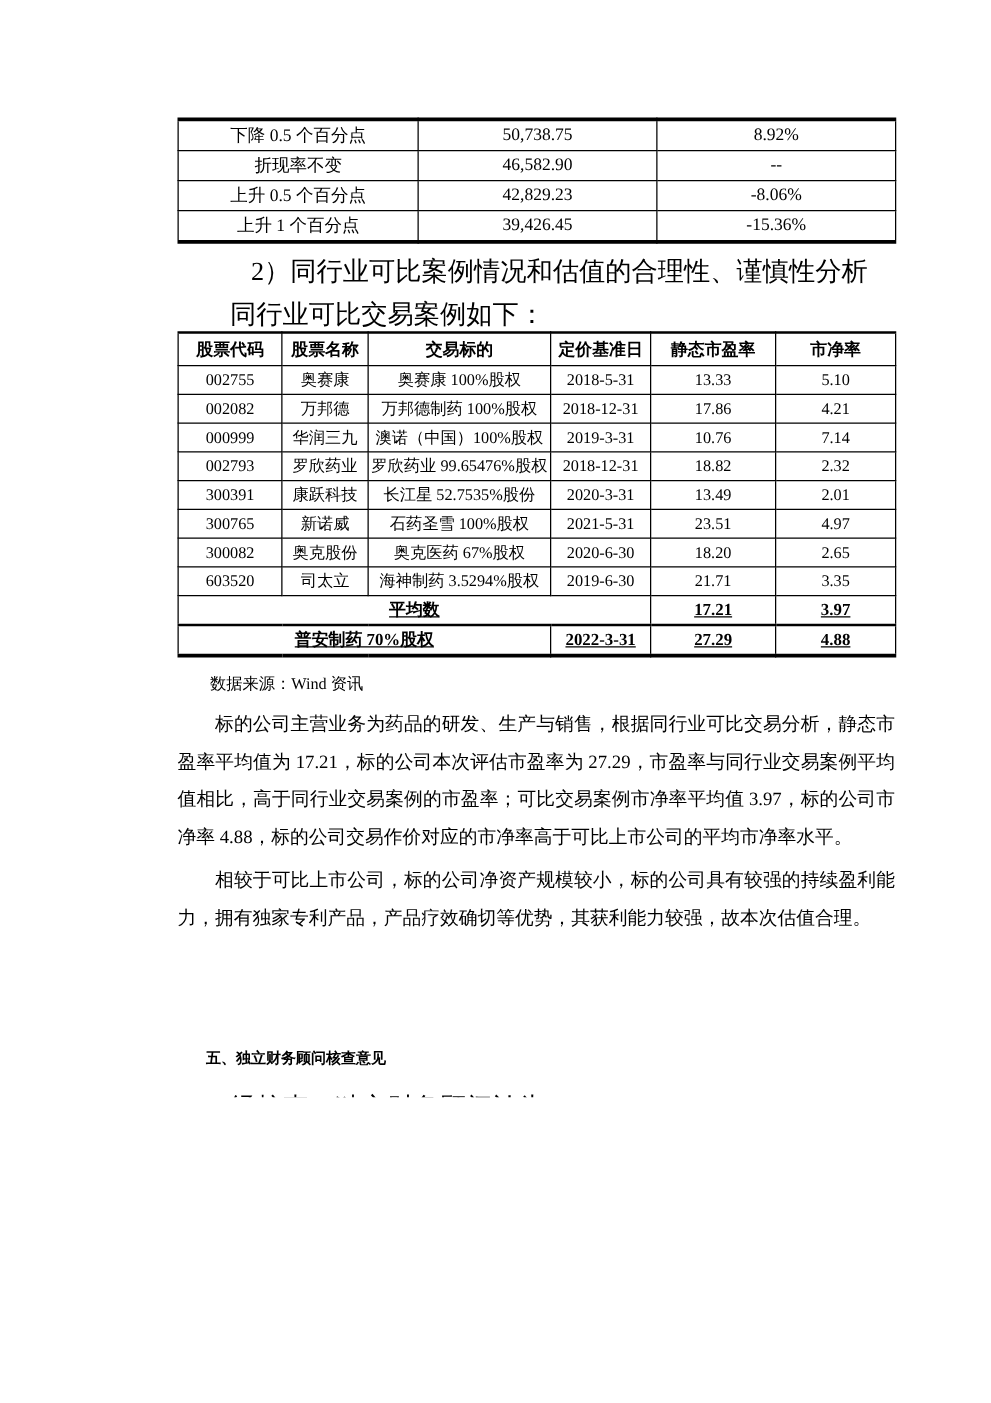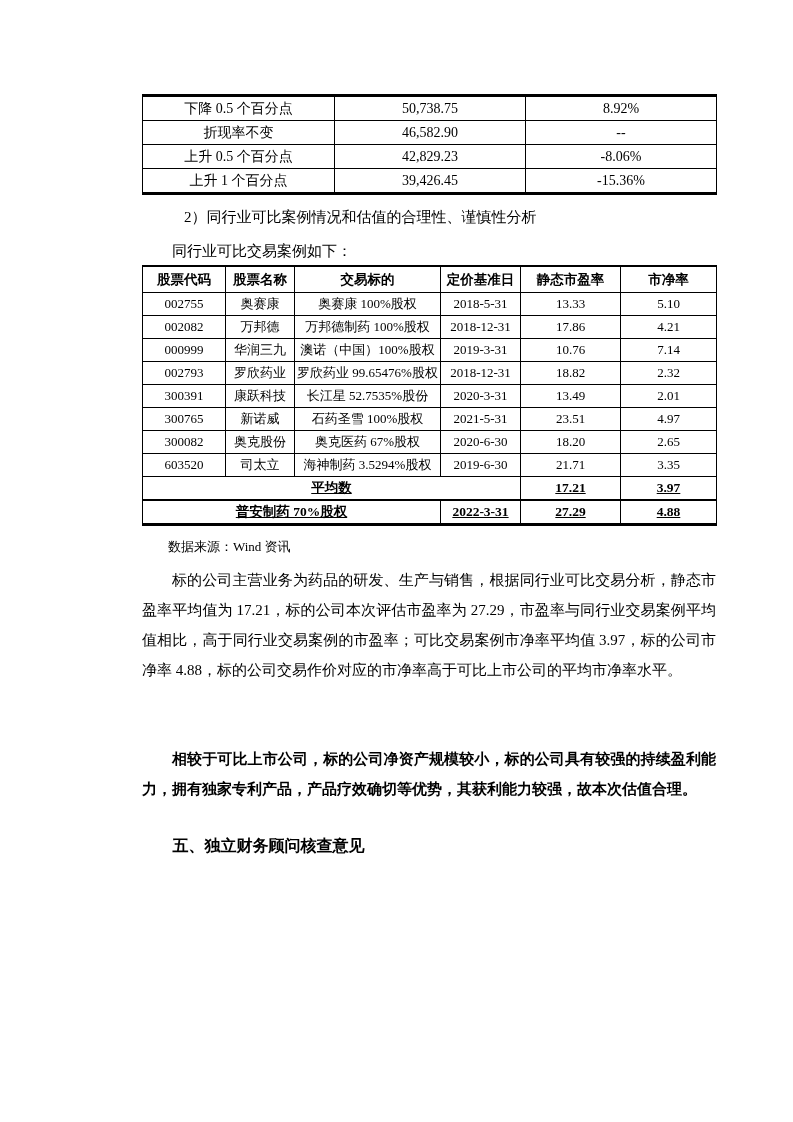--- a/index.html
+++ b/index.html
@@ -27,29 +27,29 @@
   #t1 td{font-size:14px;height:23px;}
 
   
   #t2{top:265px;}
   #t2 table{border-top:2px solid #000;border-bottom:3px solid #000;}
   #t2 th{font-size:13.5px;height:25px;font-weight:bold;}
   #t2 td{font-size:13px;height:22px;}
   #t2 tr.bold td{font-weight:bold;font-size:13.5px;text-decoration:underline;}
   #t2 tr.target td{border-top:2px solid #000;}
 
-  .line15{font-size:15px;line-height:20px;}
+  .line15{font-size:21px;line-height:20px;}
   #h-sub2{top:207px;text-indent:2.8em;}
   #intro{top:241px;text-indent:2em;}
   #src{top:538px;font-size:13px;line-height:17px;text-indent:2em;}
 
   .para{font-size:15px;line-height:30px;text-align:justify;text-indent:2em;}
   #p1{top:565px;}
-  #p2{top:744px;font-weight:bold;}
-  #h5{top:835px;font-size:16px;line-height:22px;font-weight:bold;text-indent:1.9em;}
+  #p2{top:690px;}
+  #h5{top:835px;font-size:12px;line-height:22px;font-weight:bold;text-indent:1.9em;}
   #verify{top:876px;text-indent:2em;}
   #p3{top:903px;}
 
   #pageno{
     top:1074px;text-align:right;font-size:13.5px;line-height:16px;
     font-weight:bold;box-sizing:border-box;padding-right:16px;
   }
 </style>
 </head>
 <body>

